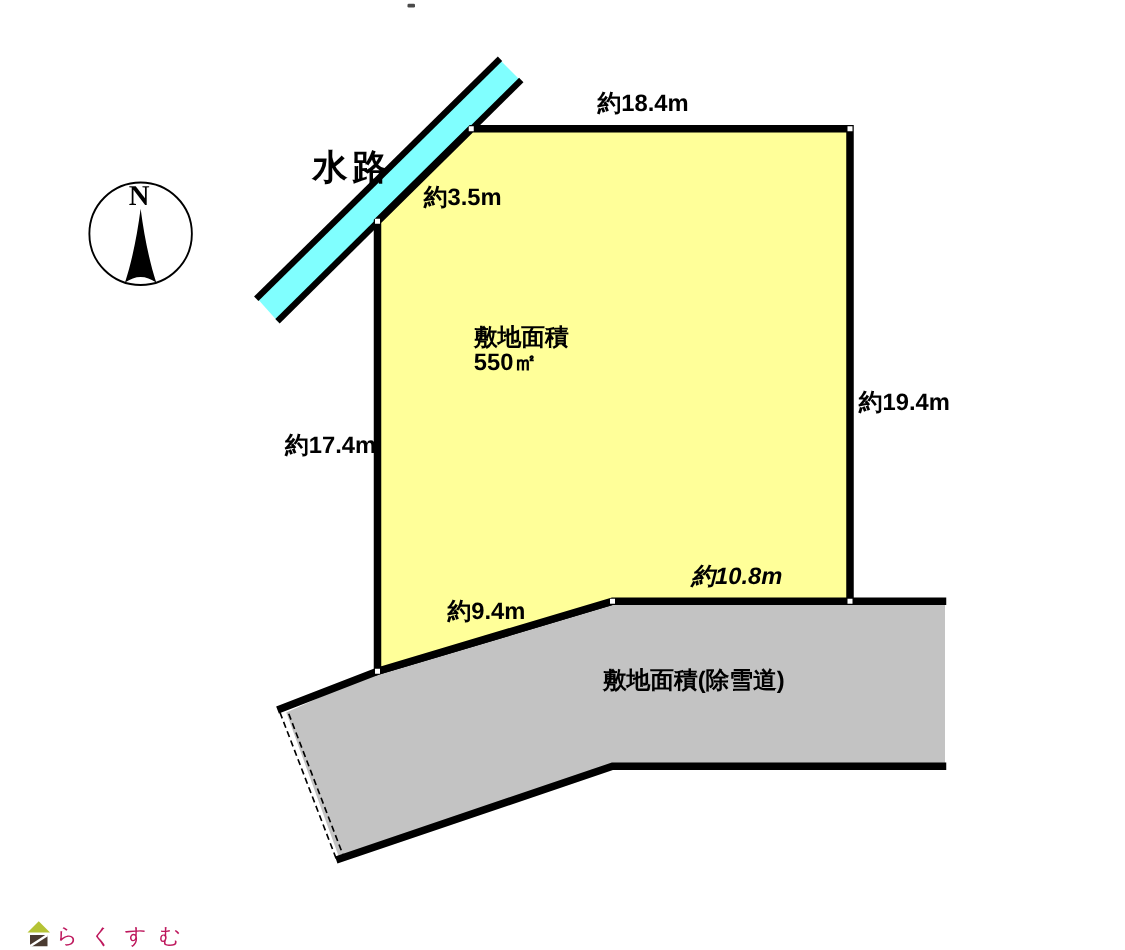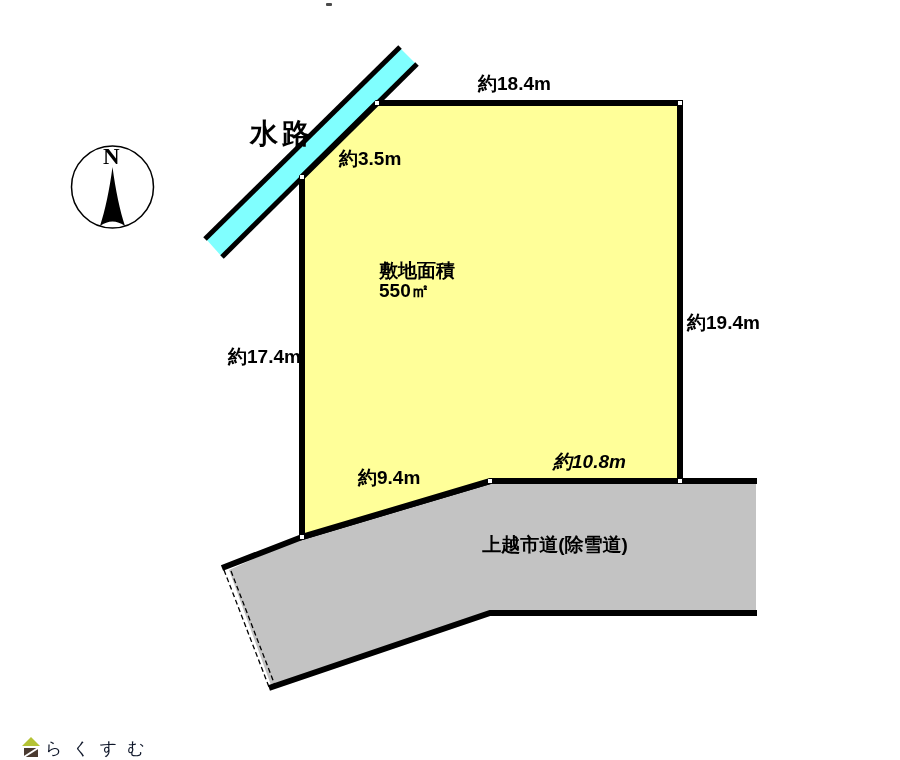--- a/index.html
+++ b/index.html
@@ -22,21 +22,21 @@
     font-weight:bold;font-size:19px;line-height:21px;color:#000;white-space:nowrap;
   }
   .compass-n{
     position:absolute;left:103px;top:145px;font-family:"Liberation Serif","DejaVu Serif",serif;
     font-weight:bold;font-size:23px;color:#000;line-height:1;
   }
   .stray-mark{position:absolute;left:326px;top:3px;width:6px;height:3px;background:#4a4a4a;border-radius:1px;}
   .logo{position:absolute;left:21px;top:736px;height:22px;display:flex;align-items:center;}
   .logo-text{
     position:absolute;left:45px;top:740px;font-size:17px;letter-spacing:10px;
-    color:#0f172a;line-height:1;white-space:nowrap;
+    color:#be185d;line-height:1;white-space:nowrap;
   }
 </style>
 </head>
 <body>
 
 <div class="stage">
 
   <svg width="900" height="760" viewBox="0 0 900 760">
 
     <polygon points="400,48 417,65 223,258 206,239" fill="#80ffff"></polygon>
@@ -63,32 +63,32 @@
     <g>
       <circle cx="112.5" cy="187" r="41" fill="#ffffff" stroke="#000" stroke-width="1.5"></circle>
       <path d="M112.5,167 C109.5,190 105,211 100,226 Q112.5,217 125,226 C120,211 115.5,190 112.5,167 Z" fill="#000"></path>
     </g>
   </svg>
 
   <div class="label" style="left:478px;top:74px;">約18.4m</div>
   <div class="label" style="left:687px;top:281px;margin-top:32px;">約19.4m</div>
   <div class="label" style="left:228px;top:347px;">約17.4m</div>
   <div class="label" style="left:339px;top:149px;">約3.5m</div>
-  <div class="label" style="left:358px;top:468px;">約9.4m</div>
+  <div class="label" style="left:358px;top:480px;">約9.4m</div>
   <div class="label" style="left:553px;top:452px;font-style:italic;">約10.8m</div>
 
   <div class="label water-label" style="left:250px;top:120px;">水路</div>
 
   <div class="area-block">
     <div>敷地面積</div>
     <div>550㎡</div>
   </div>
 
   <div class="road-block">
-    <div>上越市道(除雪道)</div>
+    <div>敷地面積(除雪道)</div>
   </div>
 
   <div class="compass-n">N</div>
 
   <div class="stray-mark"></div>
 
   <div class="logo">
     <svg width="20" height="22" viewBox="0 0 20 22">
       <polygon points="1,10 10,1 19,10" fill="#b5c335"></polygon>
       <rect x="3" y="12" width="14" height="9" fill="#4a3a30"></rect>

